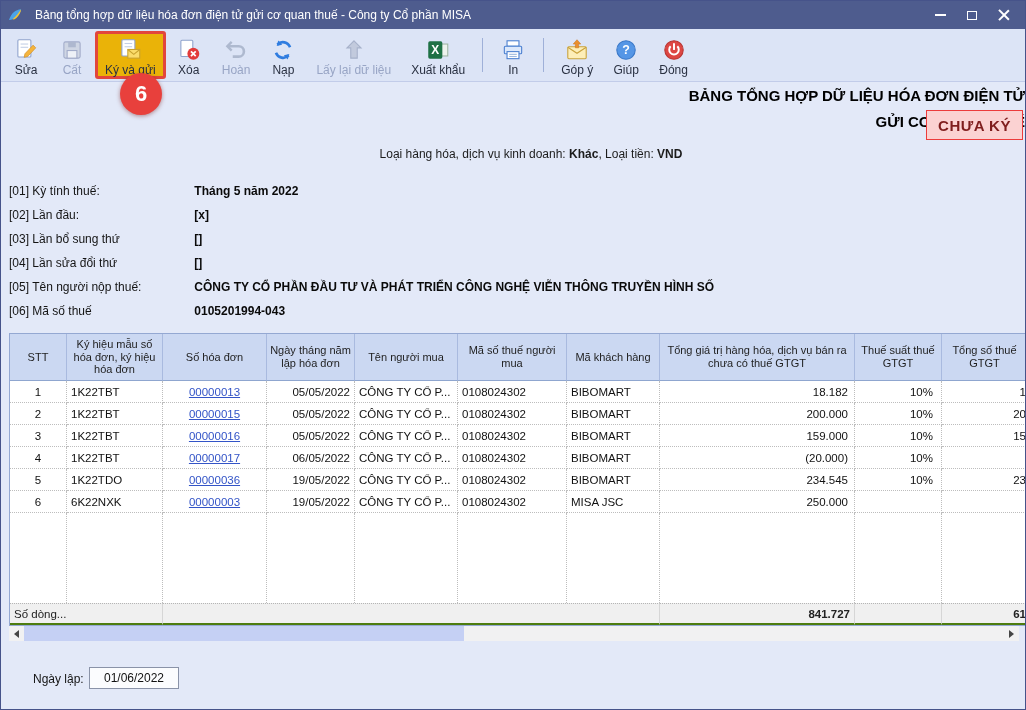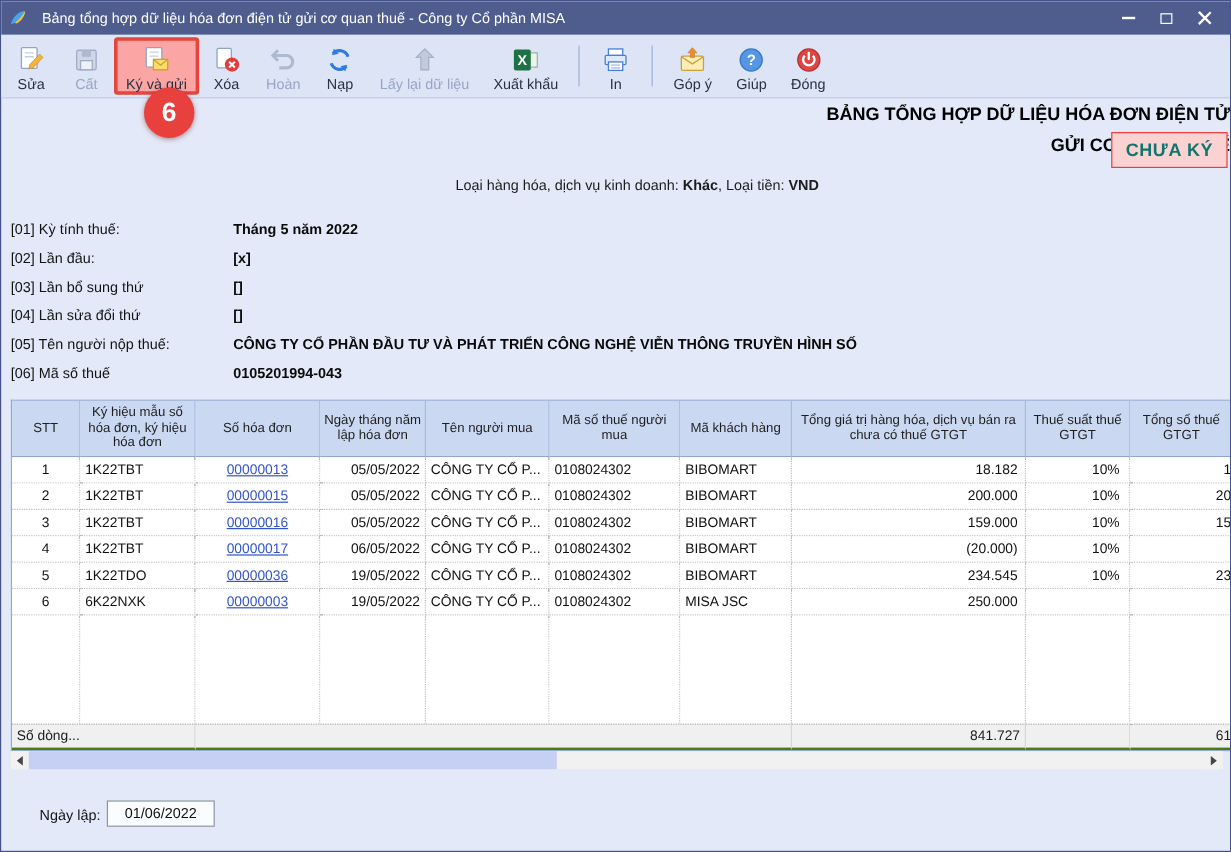--- a/index.html
+++ b/index.html
@@ -20,31 +20,31 @@
   .glyph-close{position:relative;width:12px;height:12px;display:block;}
   .glyph-close::before,.glyph-close::after{content:"";position:absolute;left:5px;top:-1px;width:1.6px;height:14px;background:#fff;}
   .glyph-close::before{transform:rotate(45deg);} .glyph-close::after{transform:rotate(-45deg);}
   
   .toolbar{position:absolute;top:28px;left:0;right:0;height:53px;background:#dce4f6;
     border-bottom:1px solid #c2cce9;display:flex;align-items:stretch;padding:2px 4px 2px 2px;}
   .tb-btn{display:flex;flex-direction:column;align-items:center;justify-content:space-between;
     padding:3px 7px 3px;font-size:12px;color:#2a3142;border:3px solid transparent;border-radius:3px;white-space:nowrap;}
   .tb-btn .tb-icon{height:27px;display:flex;align-items:center;}
   .tb-btn.disabled{color:#98a5c5;}
-  .tb-btn.highlight{background:#fca5a5;border-color:#e2463c;}
+  .tb-btn.highlight{background:#eab308;border-color:#e2463c;}
   .tb-sep{width:1px;background:#9fb0d8;margin:7px 7px;}
   
   .annot-badge{position:absolute;left:119px;top:72px;width:42px;height:42px;border-radius:50%;
     background:#e8403c;color:#fff;font-size:22px;font-weight:bold;display:flex;align-items:center;
     justify-content:center;box-shadow:0 1px 4px rgba(120,30,30,.5);z-index:20;}
   
   .h-line1{position:absolute;top:86px;left:0;right:0;text-align:right;font-size:15px;font-weight:bold;color:#000;}
   .h-line2{position:absolute;top:112px;left:0;right:0;text-align:right;font-size:15px;font-weight:bold;color:#000;margin-left:23px;}
   .status-badge{position:absolute;left:925px;top:109px;width:97px;height:30px;background:#fbd2d2;
-    border:1px solid #ec3c3c;color:#0f766e;font-size:15px;font-weight:bold;display:flex;
+    border:1px solid #ec3c3c;color:#7f1d1d;font-size:15px;font-weight:bold;display:flex;
     align-items:center;justify-content:center;letter-spacing:.5px;}
   .subtitle{position:absolute;top:146px;left:0;right:0;text-align:center;font-size:12px;color:#1c1c1c;padding-left:36px;}
   .subtitle b{font-weight:bold;}
   
   .form-row{position:absolute;left:8px;font-size:12px;color:#141414;height:20px;line-height:20px;white-space:nowrap;}
   .form-row .f-label{display:inline-block;width:182px;}
   .form-row .f-value{font-weight:bold;color:#0a0a0a;}
   
   .grid-wrap{position:absolute;left:8px;top:332px;width:1018px;overflow:hidden;
     border:1px solid #94a8d2;border-right:none;background:#fff;}
@@ -56,21 +56,21 @@
     font-size:11.5px;color:#111;padding:0 4px;display:flex;align-items:center;background:#fff;
     white-space:nowrap;overflow:hidden;}
   .bcell.c{justify-content:center;} .bcell.r{justify-content:flex-end;} 
   .bcell.pr6{padding-right:6px;} .bcell.pr8{padding-right:8px;} .bcell.pr1{padding-right:1px;}
   .fillrow .bcell{height:90px;border-bottom:none;}
   .link{color:#3354c7;text-decoration:underline;cursor:pointer;}
   .frow{display:grid;grid-template-columns:153px 497px 195px 87px 86px;}
   .fcell{height:22px;background:#f0f0f0;border-top:1px dotted #b5b5b5;border-bottom:2px solid #4d7c0f;
     border-right:1px solid #d6d6d6;font-size:11.5px;color:#222;padding:0 4px;display:flex;align-items:center;
     white-space:nowrap;overflow:hidden;}
-  .fcell.r{justify-content:flex-end;}
+  .fcell.r{justify-content:flex-end;font-weight:bold;}
   
   .hscroll{position:absolute;left:8px;top:625px;width:1010px;height:15px;background:#f1f1f2;
     display:flex;align-items:center;}
   .hs-arrow{width:15px;height:15px;display:flex;align-items:center;justify-content:center;background:#f1f1f2;}
   .tri-l{width:0;height:0;border-top:4px solid transparent;border-bottom:4px solid transparent;border-right:5px solid #454545;}
   .tri-r{width:0;height:0;border-top:4px solid transparent;border-bottom:4px solid transparent;border-left:5px solid #454545;}
   .hs-thumb{position:absolute;left:15px;top:0;width:440px;height:15px;background:#c5d0f4;}
   .hs-arrow.right{position:absolute;right:0;top:0;}
   
   .date-label{position:absolute;left:32px;top:671px;font-size:12px;color:#141414;}

